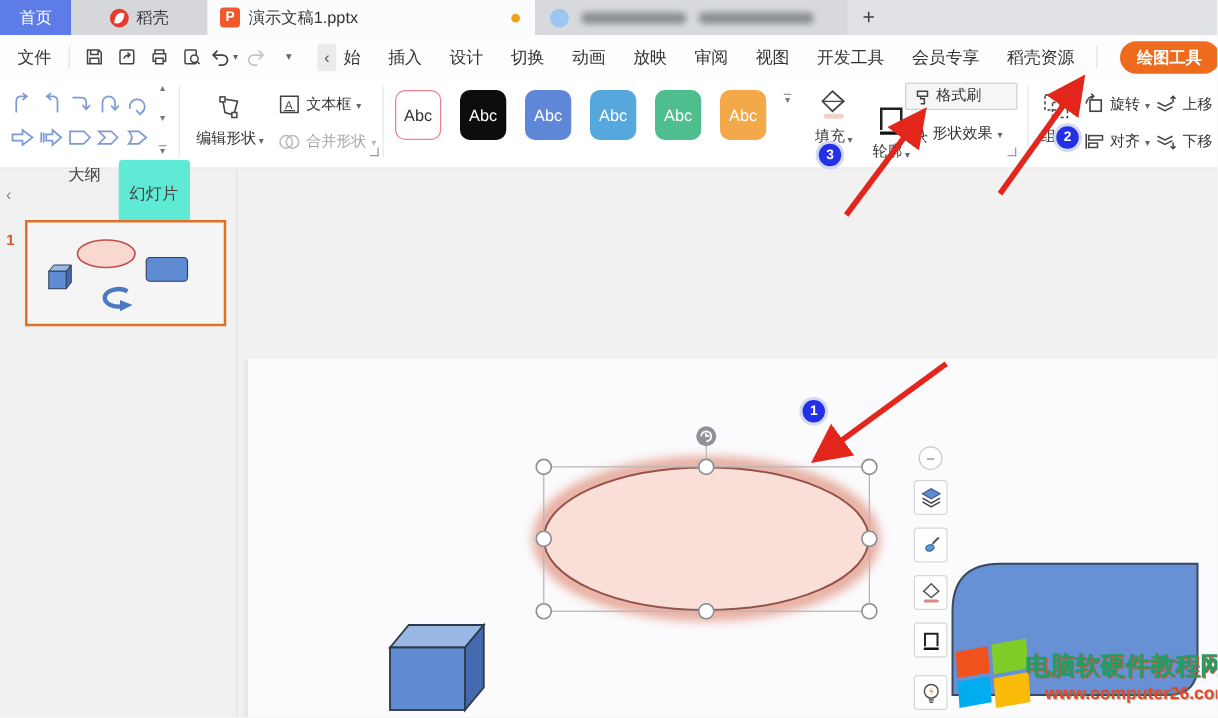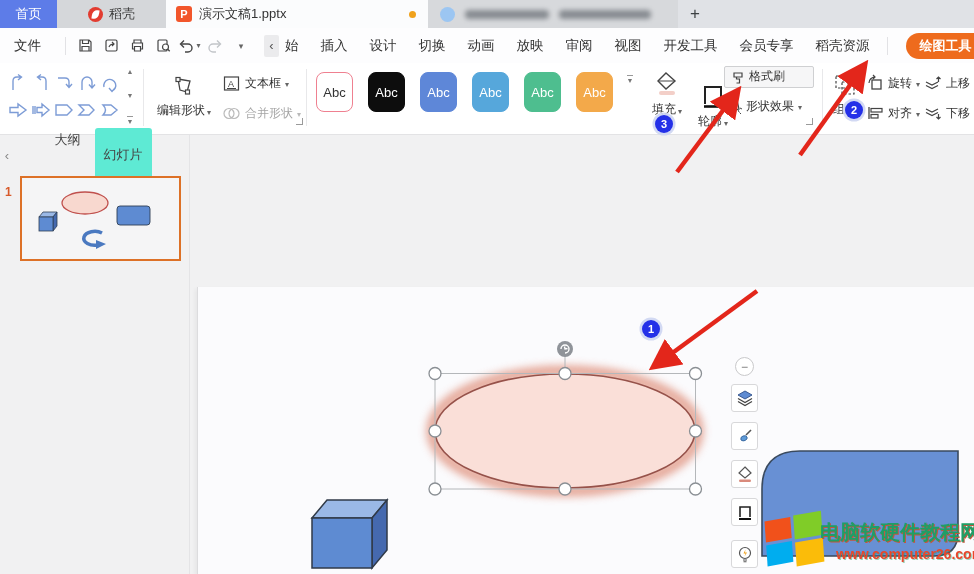--- a/index.html
+++ b/index.html
@@ -18,21 +18,21 @@
   .unsaved-dot { position:absolute; right:12px; top:11px; width:7px; height:7px; border-radius:50%; background:#f0a21c; }
   .blur-tab { width:250px; background:#d7d9dc; display:flex; align-items:center; padding:0 12px; gap:10px; }
   .avatar { width:15px; height:15px; border-radius:50%; background:#9cc6f2; flex:none; }
   .blur-blob { height:9px; border-radius:4px; background:#74797f; opacity:.8; filter:blur(2.5px); }
   .plus-btn { width:34px; display:flex; align-items:center; justify-content:center; font-size:17px; color:#3c4043; }
 
   
   .menubar { position:absolute; left:0; top:28px; width:974px; height:35px; background:#fdfdfe; display:flex; align-items:center; font-size:13.5px; white-space:nowrap; overflow:hidden; }
   .hamburger { width:14px; height:10px; margin:0 6px 0 8px; display:flex; flex-direction:column; justify-content:space-between; }
   .hamburger i { display:block; height:1.6px; background:#454545; }
-  .mb-file { margin-right:18px;text-align:right; }
+  .mb-file { margin-right:8px;text-align:right; }
   .vsep { width:1px; height:18px; background:#e2e2e5; margin:0 6px; flex:none; }
   .qicon { width:26px; height:24px; display:flex; align-items:center; justify-content:center; flex:none; }
   .qicon svg { display:block; }
   .mini-caret { font-size:8px; color:#666; margin-left:1px; }
   .scroll-left { width:15px; height:22px; background:#ebebed; border-radius:2px; display:flex; align-items:center; justify-content:center; color:#555; font-size:13px; margin:0 4px 0 10px; flex:none; }
   .menu-item { margin:0 11px; color:#333; }
   .menu-item.partial { margin-left:2px; }
   .draw-pill { margin:0 8px 0 12px; padding:4px 14px; border-radius:13px; background:#ee6b1d; color:#fff; font-weight:bold; font-size:13px; flex:none; }
 
   

